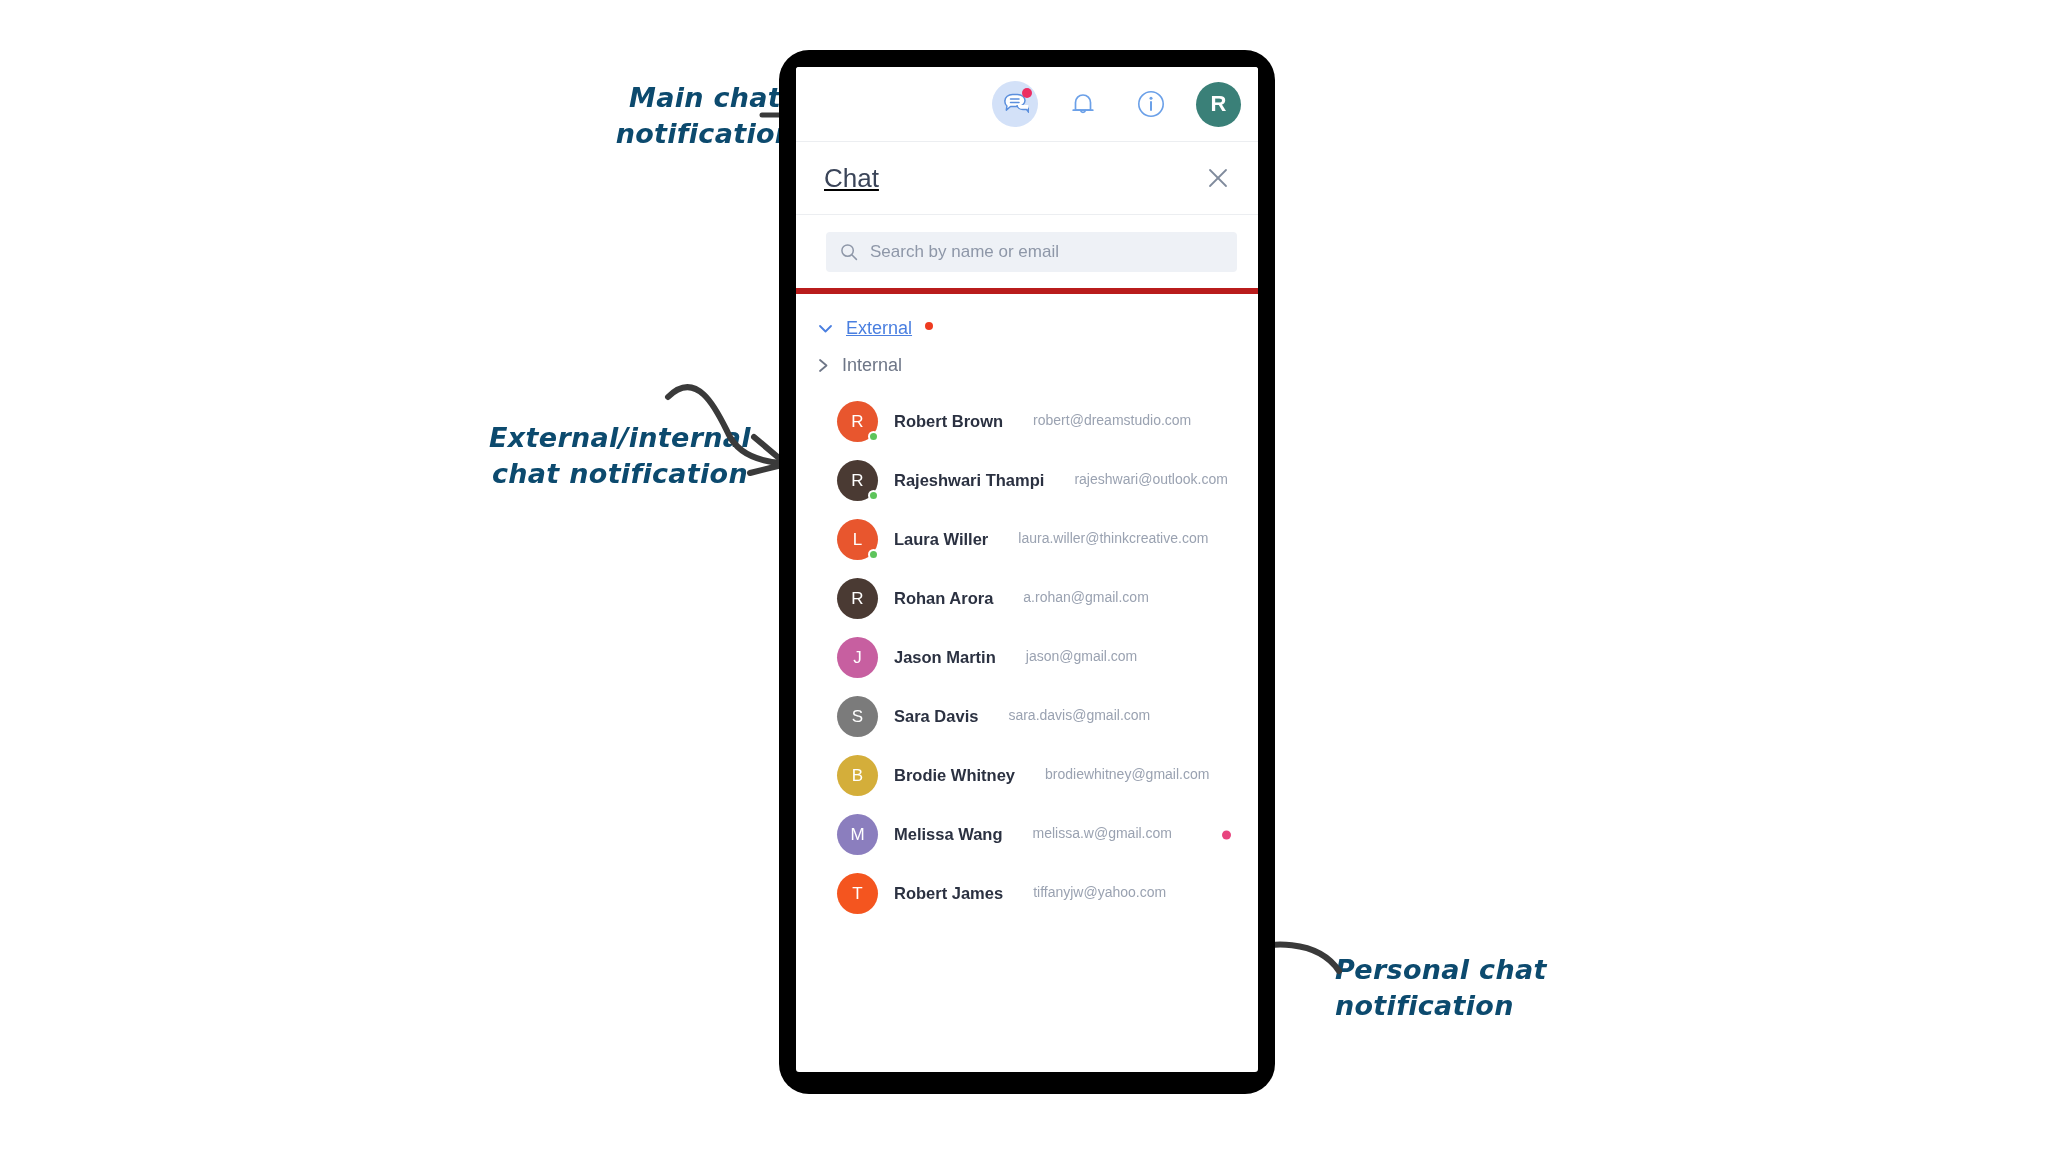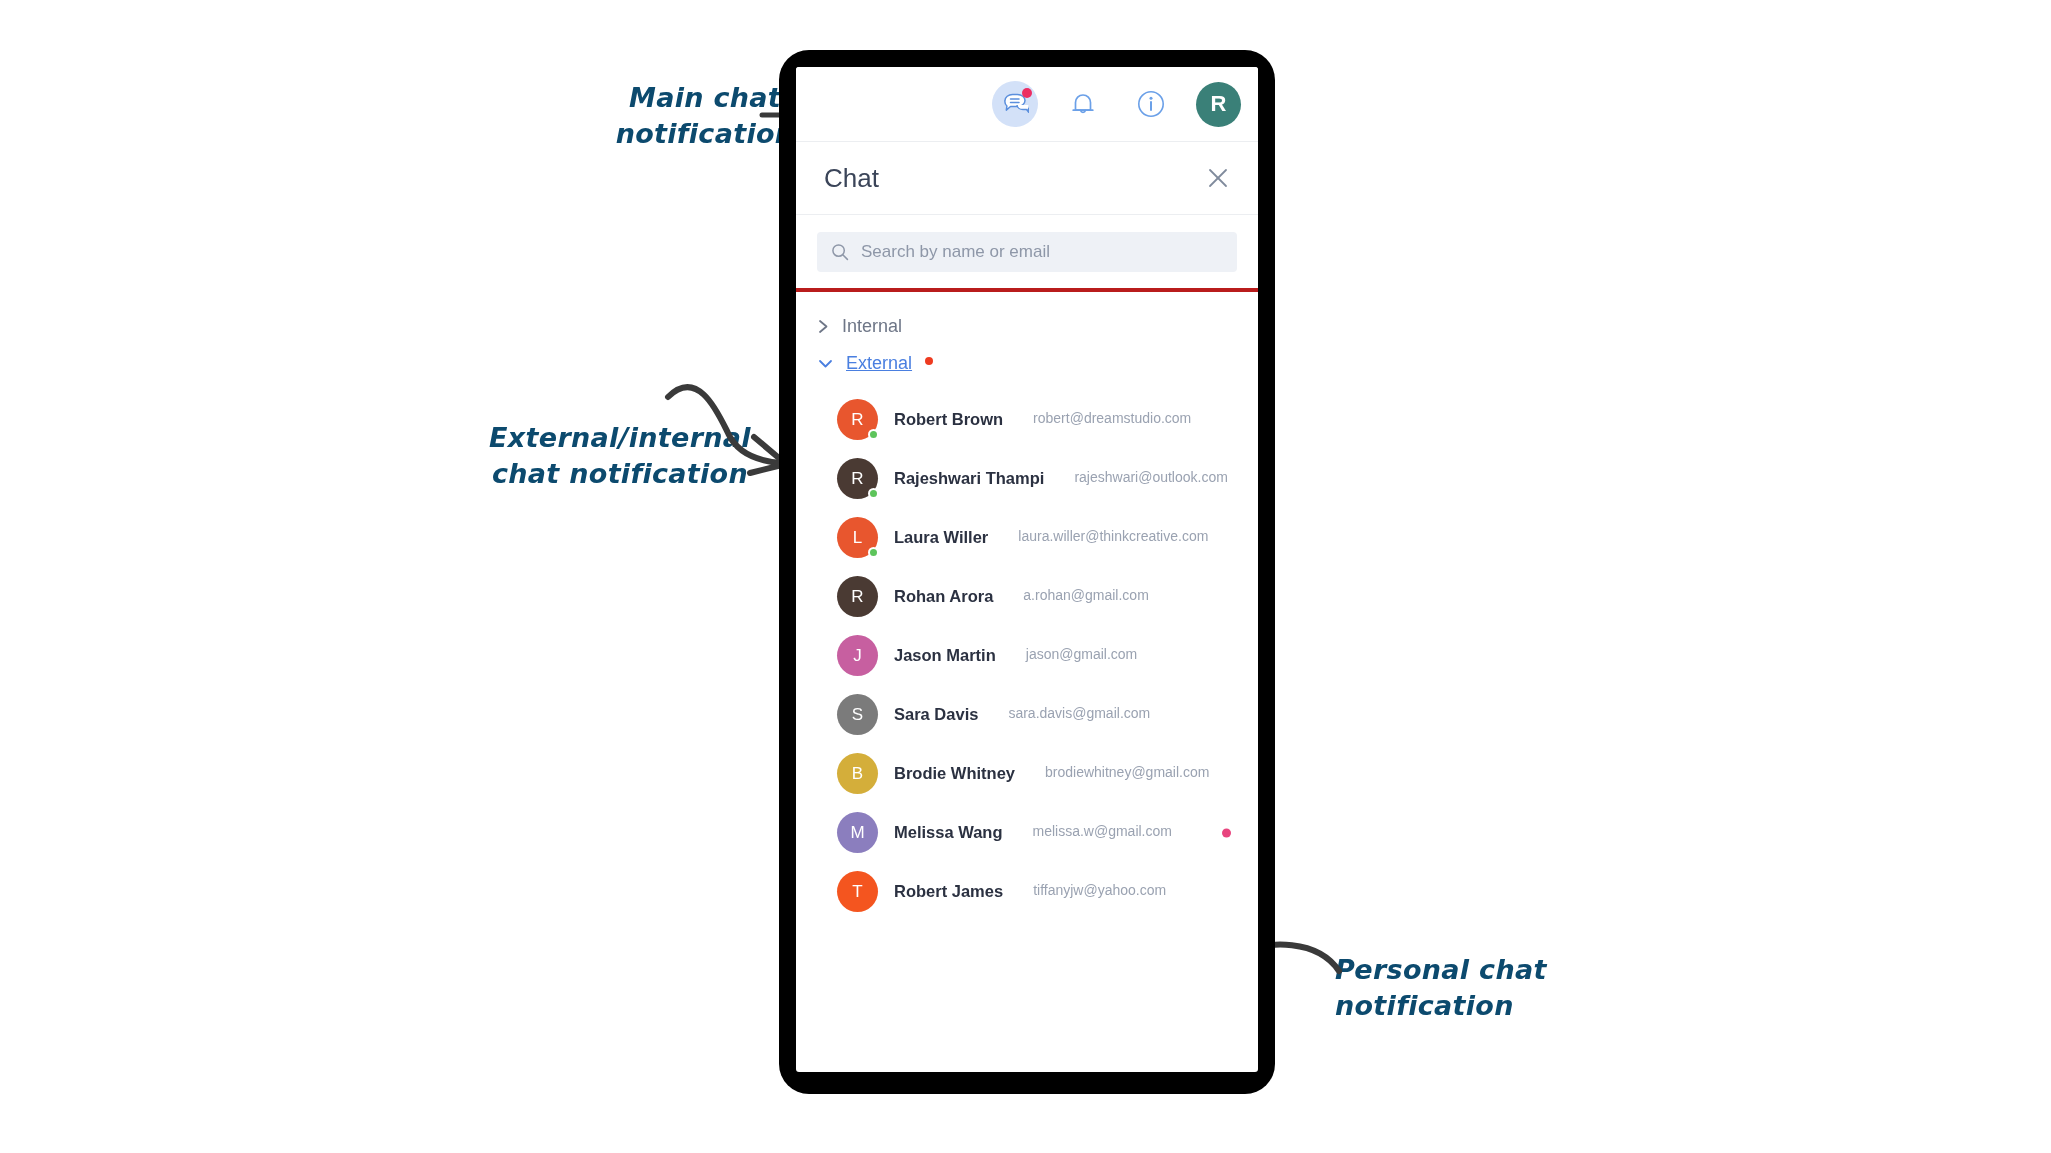--- a/index.html
+++ b/index.html
@@ -80,25 +80,26 @@
     display:flex; align-items:center; justify-content:center;
     flex:0 0 auto;
   }
 
   
   #panel-title-row {
     height:73px;
     display:flex; align-items:center; justify-content:space-between;
     padding:0 25px 0 28px;
     border-bottom:1px solid #eceef1;
+    text-decoration:underline;
   }
   #panel-title { font-size:26px; color:#3b4559; font-weight:400; }
   #close-btn { width:30px; height:30px; display:flex; align-items:center; justify-content:center; }
 
-  #search-wrap { padding:17px 21px 16px 21px; border-bottom:4px solid #b91c1c; }
+  #search-wrap { padding:17px 21px 16px 30px; border-bottom:6px solid #b91c1c; }
   #search-box {
     height:40px;
     background:#eef1f6;
     border-radius:4px;
     display:flex; align-items:center;
     padding:0 14px;
     gap:12px;
   }
   #search-placeholder { font-size:17px; color:#8e97a8; }
 
@@ -231,33 +232,33 @@
           <circle cx="7.6" cy="7.6" r="5.7" fill="none" stroke="#8e97a8" stroke-width="1.5"></circle>
           <line x1="11.8" y1="11.8" x2="16.4" y2="16.4" stroke="#8e97a8" stroke-width="1.5" stroke-linecap="round"></line>
         </svg>
         <span id="search-placeholder">Search by name or email</span>
       </div>
     </div>
 
     <div id="tree">
 
       <div class="tree-row">
+        <svg width="17" height="13" viewBox="0 0 17 13">
+          <path d="M3,4 L8.5,9.5 L14,4" fill="none" stroke="#4a7fe0" stroke-width="1.8" stroke-linecap="round" stroke-linejoin="round"></path>
+        </svg>
+        <span class="tree-label external">External</span>
+        <span class="tree-dot"></span>
+      </div>
+
+      <div class="tree-row">
         <svg width="13" height="17" viewBox="0 0 13 17">
           <path d="M3,3 L9.5,8.5 L3,14" fill="none" stroke="#6e7687" stroke-width="1.8" stroke-linecap="round" stroke-linejoin="round"></path>
         </svg>
         <span class="tree-label internal">Internal</span>
       </div>
-
-      <div class="tree-row">
-        <svg width="17" height="13" viewBox="0 0 17 13">
-          <path d="M3,4 L8.5,9.5 L14,4" fill="none" stroke="#4a7fe0" stroke-width="1.8" stroke-linecap="round" stroke-linejoin="round"></path>
-        </svg>
-        <span class="tree-label external">External</span>
-        <span class="tree-dot"></span>
-      </div>
     </div>
 
     <div id="contact-list">
         <div class="contact-row">
           <div class="avatar-wrap">
             <div class="avatar" style="background: rgb(232, 86, 46);">R</div>
             <span class="online-dot"></span>
           </div>
           <div class="contact-text">
             <span class="contact-name">Robert Brown</span>

